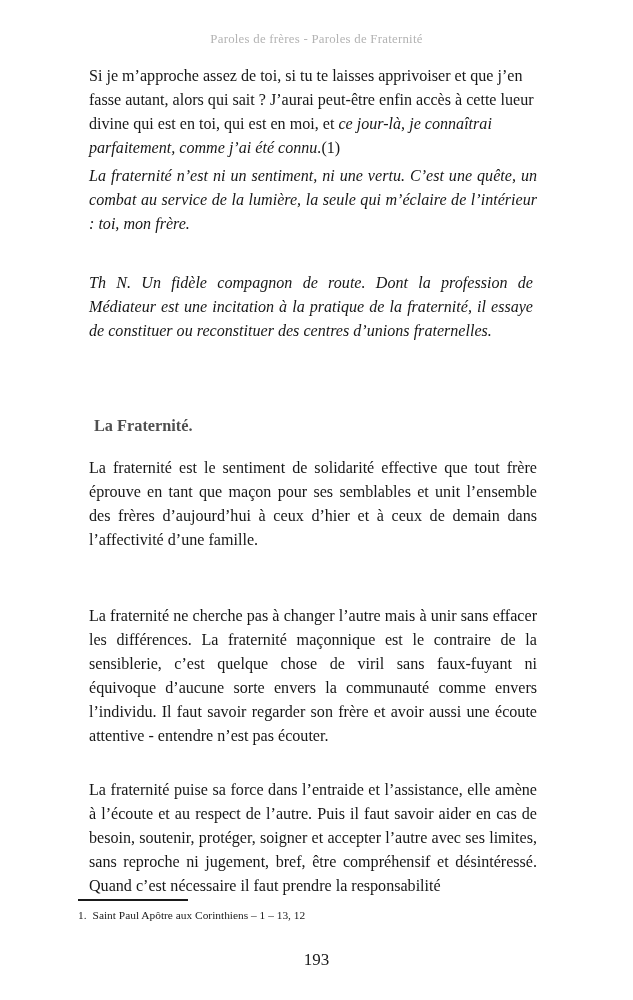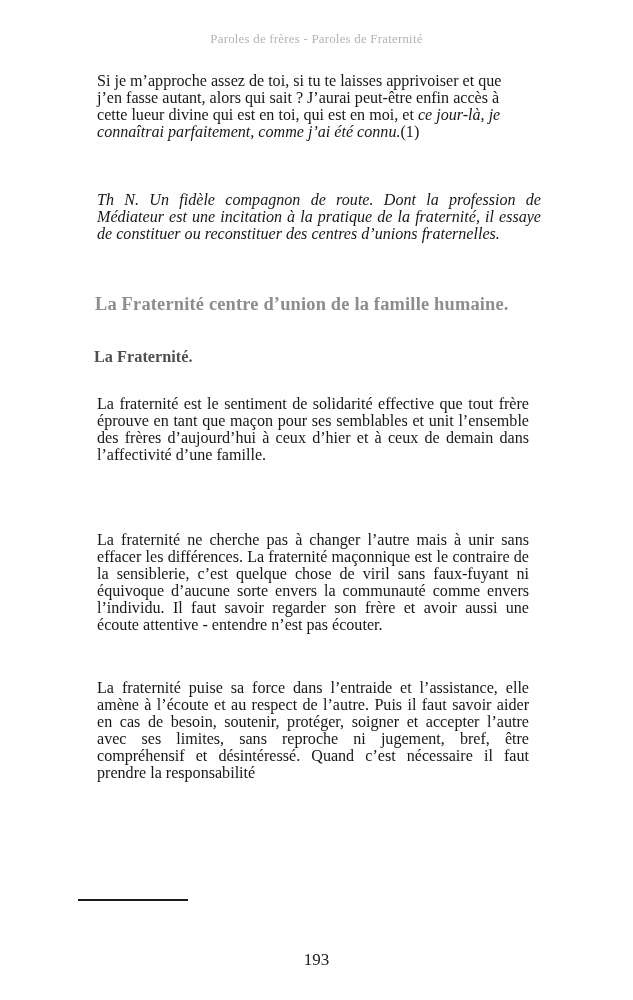--- a/index.html
+++ b/index.html
@@ -38,23 +38,23 @@
 
   
   .column {
     position: absolute;
     left: 85px;
     top: 60px;
     width: 456px;
   }
 
   p {
-    margin: 12px;
+    margin: 4px;
     font-size: 16.1px;
-    line-height: 17px;
+    line-height: 24px;
     text-align: justify;
     text-justify: inter-word;
     hyphens: none;
   }
 
   .quote-lead {
     text-align: left;
   }
   .quote-lead .it {
     font-style: italic;
@@ -137,28 +137,28 @@
 <body>
 
 <div class="page">
 
   <div class="running-head">Paroles de frères - Paroles de Fraternité</div>
 
   <div class="column">
 
     <p class="quote-lead"><span>Si je m’approche assez de toi, si tu te laisses apprivoiser et que j’en fasse autant, alors qui sait ? J’aurai peut-être enfin accès à cette lueur divine qui est en toi, qui est en moi, et </span><span class="it">ce jour-là, je connaîtrai parfaitement, comme j’ai été connu.</span><span>(1)</span></p>
 
+    <p class="quote-italic">La fraternité n’est ni un sentiment, ni une vertu. C’est une quête, un combat au service de la lumière, la seule qui m’éclaire de l’intérieur : toi, mon frère.</p>
 
     <div class="spacer-md"></div>
 
     <p class="testimony">Th N. Un fidèle compagnon de route. Dont la profession de Médiateur est une incitation à la pratique de la fraternité, il essaye de constituer ou reconstituer des centres d’unions fraternelles.</p>
 
     <div class="spacer-heading-top"></div>
 
-    <h2 class="section-heading">La Fraternité centre d’union de la famille humaine.</h2>
 
     <div class="spacer-heading-bottom"></div>
 
     <h3 class="sub-heading">La Fraternité.</h3>
 
     <div class="spacer-sub-bottom"></div>
 
     <p>La fraternité est le sentiment de solidarité effective que tout frère éprouve en tant que maçon pour ses semblables et unit l’ensemble des frères d’aujourd’hui à ceux d’hier et à ceux de demain dans l’affectivité d’une famille.</p>
 
     <div class="spacer-sm"></div>
@@ -169,17 +169,18 @@
     <p>La fraternité ne cherche pas à changer l’autre mais à unir sans effacer les différences. La fraternité maçonnique est le contraire de la sensiblerie, c’est quelque chose de viril sans faux-fuyant ni équivoque d’aucune sorte envers la communauté comme envers l’individu. Il faut savoir regarder son frère et avoir aussi une écoute attentive - entendre n’est pas écouter.</p>
 
     <div class="spacer-sm"></div>
 
     <p>La fraternité puise sa force dans l’entraide et l’assistance, elle amène à l’écoute et au respect de l’autre. Puis il faut savoir aider en cas de besoin, soutenir, protéger, soigner et accepter l’autre avec ses limites, sans reproche ni jugement, bref, être compréhensif et désintéressé. Quand c’est nécessaire il faut prendre la responsabilité</p>
 
   </div>
 
   <div class="footnote-area">
     <div class="footnote-rule"></div>
+    <p class="footnote"><span class="fn-num">1.</span><span>Saint Paul Apôtre aux Corinthiens – 1 – 13, 12</span></p>
   </div>
 
   <div class="folio">193</div>
 
 </div>
 
 </body></html>

